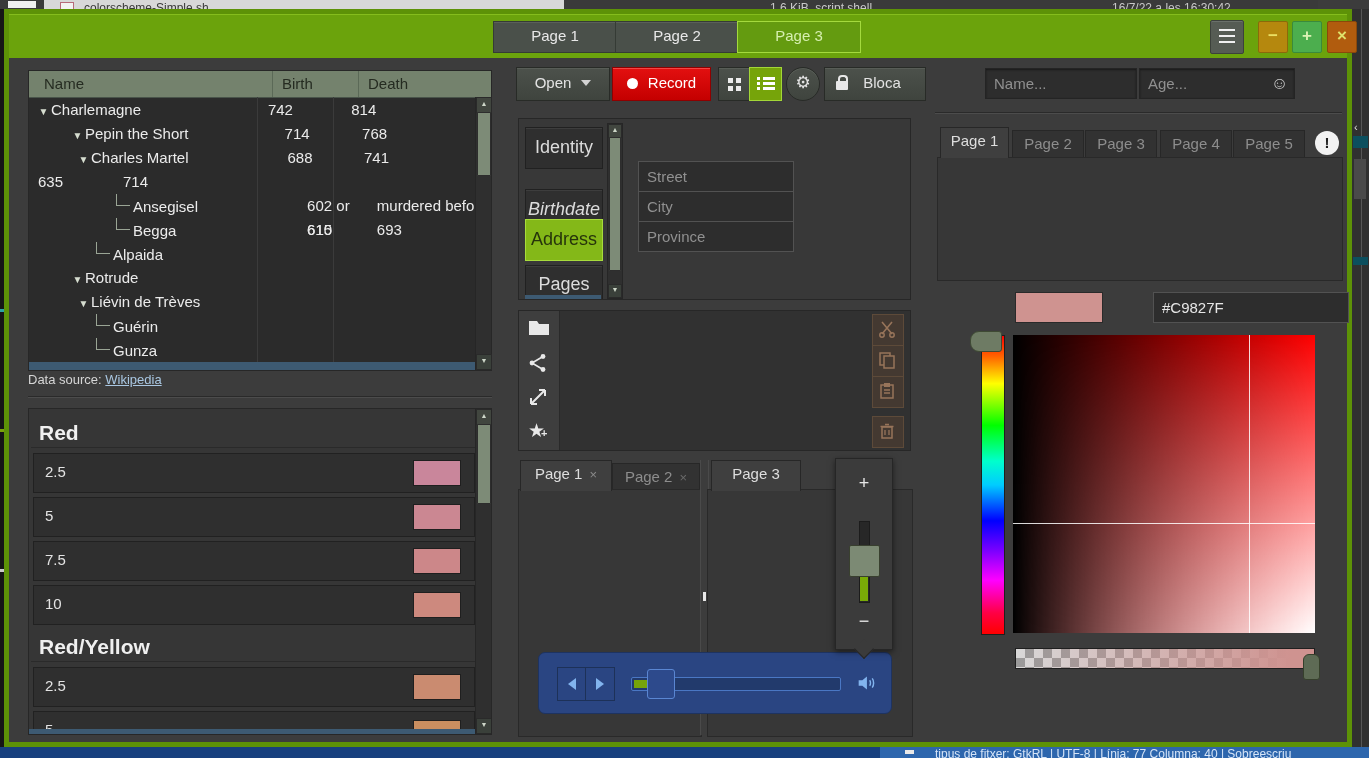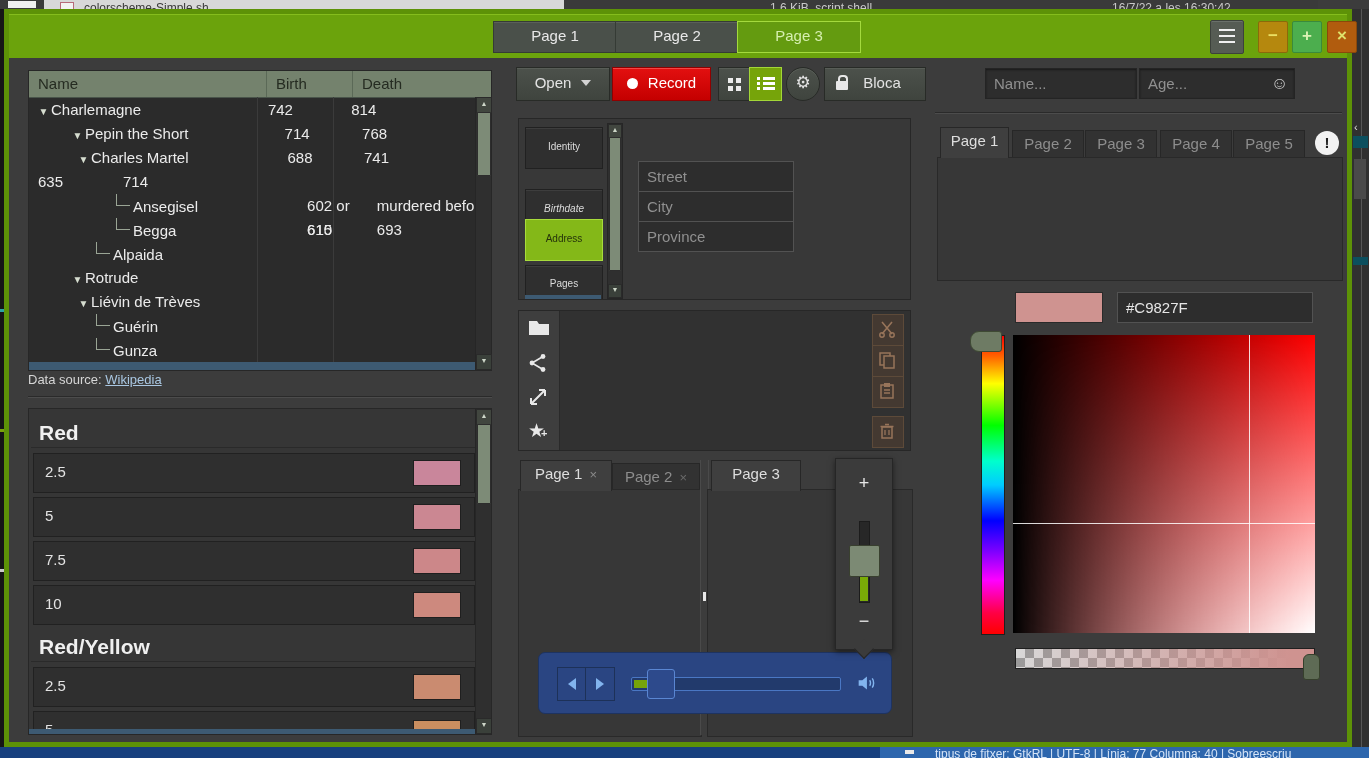--- a/index.html
+++ b/index.html
@@ -48,21 +48,21 @@
   .entry.dark{border:1px solid #242424;box-shadow:inset 0 1px 2px rgba(0,0,0,.45);}
   .sep{border-top:1px solid #2a2a2a;border-bottom:1px solid #4c4c4c;height:0;}
 
   
   .sbar{position:absolute;background:#2f2f2f;border-left:1px solid #262626;}
   .sbtn{position:absolute;left:0;width:14px;height:14px;background:#41463f;border:1px solid #2a2a2a;
     color:#cdd6c8;font-size:7px;line-height:12px;text-align:center;}
   .sthumb{position:absolute;left:1px;width:12px;background:#7d8b77;border:1px solid #2d2d2d;border-radius:1px;}
 
   
-  .tree-head{display:flex;height:26px;background:#74826d;border-bottom:1px solid #49544a;}
+  .tree-head{display:flex;height:26px;background:#74826d;border-bottom:1px solid #49544a;padding-left:6px;}
   .tree-head .hc{line-height:25px;font-size:15px;color:#252b21;padding-left:9px;
     border-right:1px solid #5b6957;}
   .trow{display:flex;height:24px;line-height:24px;font-size:15px;color:#ebebeb;}
   .trow .c1{width:228px;white-space:nowrap;overflow:hidden;}
   .trow .c2{width:76px;padding-left:9px;}
   .trow .c3{width:143px;padding-left:9px;white-space:nowrap;overflow:hidden;}
   .tri{display:inline-block;width:15px;color:#d6ddd0;font-size:10px;text-align:center;}
   .conn{display:inline-block;width:13px;height:11px;border-bottom:1px solid #9aa595;
     border-left:1px solid #9aa595;vertical-align:6px;margin-right:3px;}
   .lv0{padding-left:7px;}.lv1{padding-left:41px;}.lv2{padding-left:47px;}
@@ -92,21 +92,21 @@
   .gridic{position:absolute;left:9px;top:10px;width:5px;height:5px;background:#ececec;
     box-shadow:8px 0 #ececec,0 8px #ececec,8px 8px #ececec;}
   .listic-d{position:absolute;left:7px;top:9px;width:3px;height:3px;background:#fff;box-shadow:0 5px #fff,0 10px #fff;}
   .listic-l{position:absolute;left:13px;top:9px;width:12px;height:3px;background:#fff;box-shadow:0 5px #fff,0 10px #fff;}
   .lockic{position:absolute;left:11px;top:13px;width:12px;height:9px;background:#e8e8e8;border-radius:1px;}
   .lockic:before{content:"";position:absolute;left:2px;top:-6px;width:6px;height:6px;
     border:2px solid #e8e8e8;border-bottom:none;border-radius:4px 4px 0 0;}
 
   
   .sbbtn{position:absolute;left:6px;width:76px;height:40px;background:#2f2f2f;border:1px solid #212121;
-    color:#dcdcdc;font-size:10px;text-align:center;line-height:38px;box-shadow:inset 0 1px 0 #3d3d3d;}
+    color:#dcdcdc;font-size:18px;text-align:center;line-height:38px;box-shadow:inset 0 1px 0 #3d3d3d;}
   .sbbtn.active{background:#84b818;border:1px solid #a8dc3c;color:#26340b;box-shadow:none;}
 
   
   .icol{position:absolute;left:0;top:0;width:40px;height:100%;background:#3e3e3e;border-right:1px solid #2a2a2a;}
   .iitem{position:absolute;left:9px;width:22px;height:22px;}
   .cbtn{position:absolute;width:30px;height:30px;background:#443931;border:1px solid #5d4a39;}
 
   
   .tab{position:absolute;height:27px;line-height:26px;font-size:15px;text-align:center;
     background:#323232;border:1px solid #272727;color:#8d8d8d;}
@@ -460,21 +460,21 @@
 
       <div class="tab active" style="left:931px;top:69px;width:67px;"><span>Page 1</span></div>
       <div class="tab" style="left:1003px;top:72px;width:70px;"><span>Page 2</span></div>
       <div class="tab" style="left:1076px;top:72px;width:70px;"><span>Page 3</span></div>
       <div class="tab" style="left:1151px;top:72px;width:70px;"><span>Page 4</span></div>
       <div class="tab" style="left:1224px;top:72px;width:70px;"><span>Page 5</span></div>
       <div class="warncircle" style="left:1306px;top:73px;">!</div>
       <div class="abs nbbody" style="left:928px;top:99px;width:406px;height:124px;"></div>
 
       <div class="abs" style="left: 1006px; top: 234px; width: 88px; height: 31px; border: 1px solid rgb(42, 42, 42); background-color: rgb(207, 147, 144);"></div>
-      <input class="entry abs" style="left: 1108px; top: 234px; width: 196px; height: 31px;" readonly="" value="#C9827F">
+      <input class="entry abs" style="left: 1144px; top: 234px; width: 196px; height: 31px;" readonly="" value="#C9827F">
 
       <div class="huetrack" style="left:972px;top:277px;width:22px;height:298px;"></div>
       <div class="huehandle" style="left:961px;top:273px;width:30px;height:19px;"></div>
 
       <div class="sv" style="left:1004px;top:277px;width:302px;height:298px;">
         <div class="white"></div>
         <div class="xh-v" style="left:236px;"></div>
         <div class="xh-h" style="top:188px;"></div>
       </div>
 

